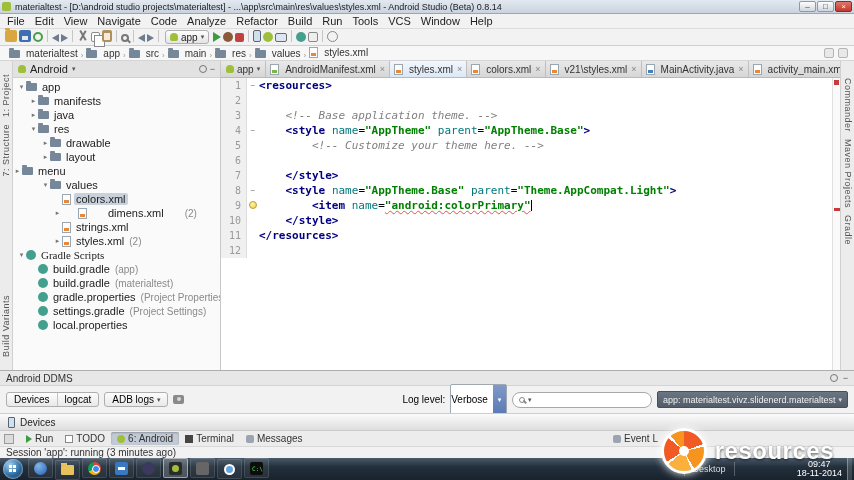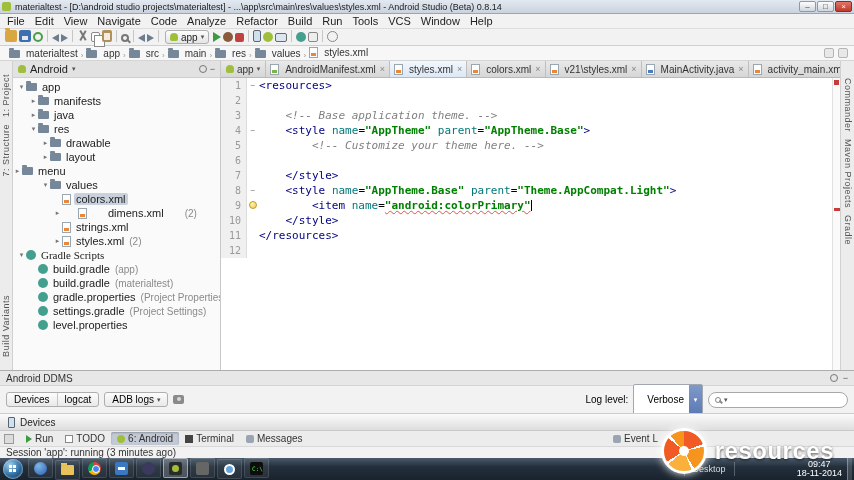--- a/index.html
+++ b/index.html
@@ -103,21 +103,21 @@
     border-bottom:1px solid #b9b9b9;font-size:10px;color:#333;overflow:hidden;}
   .modtab{display:flex;align-items:center;gap:3px;padding:0 5px;border-right:1px solid #c0c0c0;}
   .tab{display:flex;align-items:center;gap:3px;padding:0 4px;border-right:1px solid #bfbfbf;}
   .tab.active{background:linear-gradient(#f2f7fd,#dce8f5);}
   .tab-close{color:#888;font-size:9px;margin-left:1px;}
   .code-wrap{flex:1;position:relative;overflow:hidden;background:#fff;}
   .cl{display:flex;height:15px;line-height:15px;font-family:"DejaVu Sans Mono",monospace;font-size:11px;}
   .ln{width:26px;flex:0 0 26px;background:#f0f0f0;color:#999;text-align:right;padding-right:5px;font-size:10px;border-right:1px solid #ddd;}
   .fold{width:12px;flex:0 0 12px;font-size:8px;color:#888;text-align:center;position:relative;}
   .ct{white-space:pre;}
-  .t{color:#000080;font-weight:normal;text-align:center;}
+  .t{color:#000080;font-weight:bold;text-align:center;}
   .a{color:#00777a;}
   .s{color:#008000;font-weight:bold;}
   .se{text-decoration:underline wavy #e05252 1px;}
   .c{color:#808080;font-style:italic;}
   .p{color:#000;}
   .caret{display:inline-block;width:1px;height:11px;background:#000;vertical-align:-2px;}
   .bulb-ico{display:inline-block;width:8px;height:8px;margin-top:3px;background:radial-gradient(circle at 35% 30%,#fff3b0,#f3cf44);
     border:1px solid #b99b33;border-radius:50%;}
   .estripe{position:absolute;right:0;top:0;bottom:0;width:8px;background:#fafafa;border-left:1px solid #e0e0e0;}
   .emark{position:absolute;left:1px;background:#c93a3a;display:block;}
@@ -131,21 +131,21 @@
   .ddms-head-icons{margin-left:auto;display:flex;gap:5px;align-items:center;}
   .ddms-controls{height:27px;flex:0 0 27px;display:flex;align-items:center;gap:5px;padding:0 6px;}
   .btn-group{display:inline-flex;border:1px solid #aeaeae;border-radius:3px;overflow:hidden;background:linear-gradient(#fcfcfc,#e9e9e9);}
   .bg-item{padding:1px 7px;}
   .bg-item + .bg-item{border-left:1px solid #c4c4c4;}
   .btn{display:inline-flex;align-items:center;gap:3px;border:1px solid #aeaeae;border-radius:3px;padding:1px 7px;
     background:linear-gradient(#fcfcfc,#e9e9e9);}
   .ti-camera{width:11px;height:9px;background:#8a8a8a;border-radius:2px;position:relative;display:inline-block;}
   .ti-camera::after{content:"";position:absolute;left:3.5px;top:2px;width:4px;height:4px;border-radius:50%;background:#d8d8d8;}
   .flexspace{flex:1;}
-  .combo{display:inline-flex;align-items:center;background:#fff;border:1px solid #9fa8b0;border-radius:2px;height:32px;padding-left:13px;}
+  .combo{display:inline-flex;align-items:center;background:#fff;border:1px solid #9fa8b0;border-radius:2px;height:32px;padding-left:0;}
   .combo-btn{width:13px;height:100%;margin-left:5px;display:flex;align-items:center;justify-content:center;
     background:linear-gradient(#7f9ac9,#5a79b4);color:#fff;font-size:7px;}
   .searchbox{width:140px;height:16px;border:1px solid #a8a8a8;border-radius:8px;background:#fff;display:flex;align-items:center;
     gap:3px;padding:0 6px;}
   .mag{width:6px;height:6px;border:1.5px solid #888;border-radius:50%;position:relative;display:inline-block;}
   .mag::after{content:"";position:absolute;width:4px;height:1.5px;background:#888;transform:rotate(45deg);right:-3px;bottom:-1px;}
   .combo-dark{display:inline-flex;align-items:center;gap:3px;max-width:205px;height:17px;padding:0 5px;border:1px solid #47505a;
     border-radius:2px;background:linear-gradient(#6b7684,#525c68);color:#eee;font-size:9px;white-space:nowrap;overflow:hidden;}
   .combo-dark .dd{color:#ddd;}
   .devices-bar{flex:1;display:flex;align-items:center;gap:5px;padding:0 8px;background:linear-gradient(#fbfbfb,#dedede);
@@ -391,21 +391,21 @@
           </div>
           <div class="tree-row" style="padding-left: 16px;">
             <span class="tr-arrow"></span>
             <span class="ico ico-gradle"></span>
             <span class="tr-label">settings.gradle</span>
             <span class="tr-ann">(Project Settings)</span>
           </div>
           <div class="tree-row" style="padding-left: 16px;">
             <span class="tr-arrow"></span>
             <span class="ico ico-gradle"></span>
-            <span class="tr-label">level.properties</span>
+            <span class="tr-label">local.properties</span>
           </div>
         </div>
     </div>
 
     <div class="editor">
       <div class="tabs" id="tabs">
           <span class="modtab">
             <span class="ico-android-sm"></span>
             <span>app</span>
             <span class="dd">▾</span>
@@ -538,20 +538,24 @@
       </span>
       <span class="ti-camera"></span>
       <span class="flexspace"></span>
       <span>Log level:</span>
       <span class="combo">
         <span>Verbose</span>
         <span class="combo-btn">▾</span>
       </span>
       <span class="searchbox">
         <span class="mag"></span>
+        <span class="dd">▾</span>
+      </span>
+      <span class="combo-dark">
+        <span>app: materialtest.vivz.slidenerd.materialtest</span>
         <span class="dd">▾</span>
       </span>
     </div>
     <div class="devices-bar">
       <span class="ico-phone"></span>
       <span>Devices</span>
     </div>
   </div>
 
   <div class="toolwin-bar">

